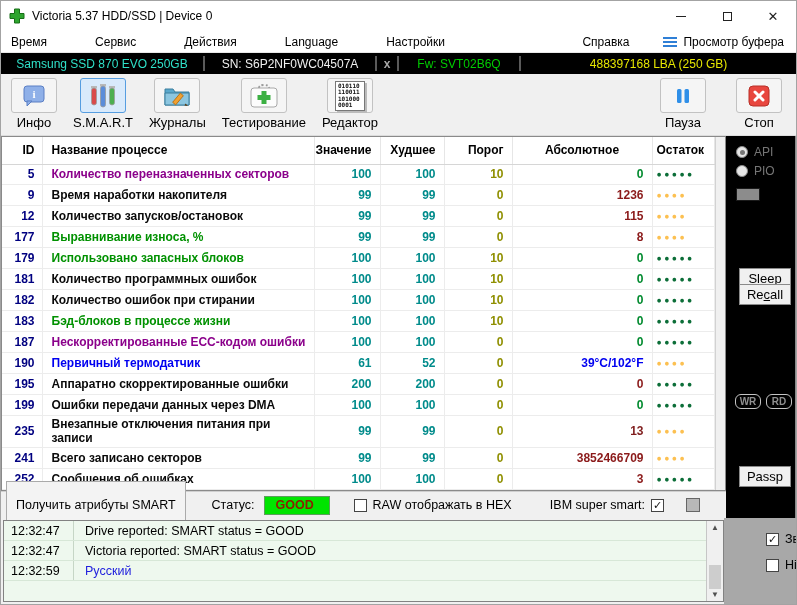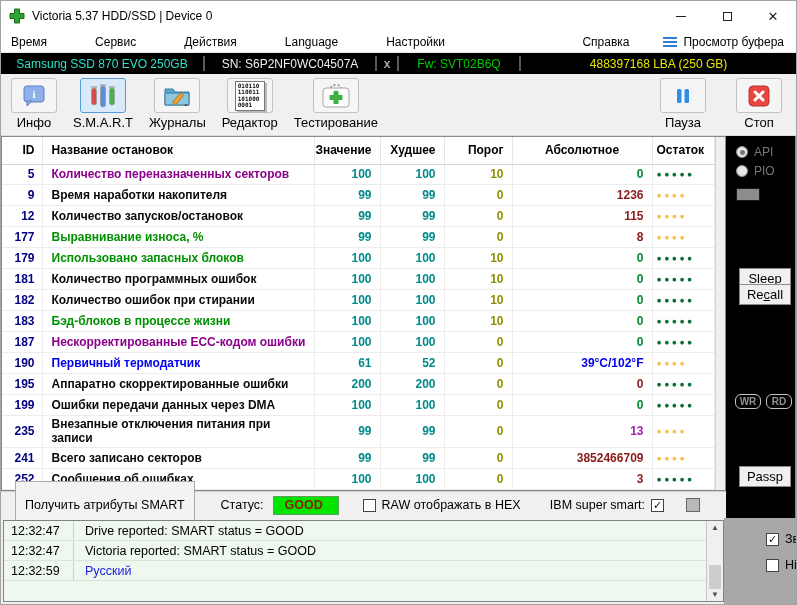--- a/index.html
+++ b/index.html
@@ -55,27 +55,27 @@
   th.h-id, td.cid { text-align:right; padding-right:7px; }
   th.h-name, td.cname { text-align:left; padding-left:9px; }
   th.h-num, td.cnum { text-align:right; padding-right:8px; }
   th.h-abs { text-align:center; }
   td.cabs { text-align:right; padding-right:8px; }
   th.h-dots, td.cdots { text-align:left; padding-left:4px; }
   td.cid { color:#000080; }
   td.cnum { color:#008b8b; }
   td.cthr { color:#8f8f00; }
   .c-purple{color:#8b008b} .c-green{color:#009100} .c-black{color:#0a0a0a} .c-blue{color:#0000f0}
-  .c-maroon{color:#8b1a1a} .c-red{color:#a21caf} .c-rawgreen{color:#008a2e} .c-rawblue{color:#0000f0}
+  .c-maroon{color:#8b1a1a} .c-red{color:#7f1d1d} .c-rawgreen{color:#008a2e} .c-rawblue{color:#0000f0}
   .dots { font-size:8.5px; letter-spacing:2.5px; position:relative; top:-1px; }
   .d-green{color:#0c6e38} .d-orange{color:#fcc051}
 
   
   .controlbar { height:27px; background:#f0f0f0; border-top:1px solid #cfcfcf; display:flex; align-items:center; font-size:12.5px; color:#000; }
-  .get-btn { margin-left:14px; padding:16px 9px; background:#f3f3f3; border:1px solid #aaa; font-size:12.5px; font-family:inherit; }
+  .get-btn { margin-left:5px; padding:16px 9px; background:#f3f3f3; border:1px solid #aaa; font-size:12.5px; font-family:inherit; }
   .status-label { margin-left:26px; }
   .status-badge { width:66px; text-align:center; font-weight:bold; padding:1px 4px 2px 0; margin-left:9px; border:1px solid #5c9e5c; background:#00e400; color:#8b2000; }
   .cbrow { display:flex; align-items:center; gap:6px; }
   .cb { width:13px; height:13px; background:#fff; border:1px solid #444; display:inline-flex; align-items:center; justify-content:center; flex:0 0 auto; }
   .cb.checked::after { content:"✓"; font-size:11px; color:#111; line-height:1; }
   .cb-gray { width:14px; height:14px; background:#b8b8b8; border:1px solid #666; }
   .raw-cb { margin-left:24px; }
   .ibm-row { margin-left:auto; margin-right:26px; }
 
   
@@ -189,39 +189,39 @@
             <path d="M3 5 L11 5 L13 8 L27 8 L27 21 L3 21 Z" fill="#5aa8cc" stroke="#3b7e9e"></path>
             <path d="M3 9 L27 9 L27 21 L3 21 Z" fill="#8cc6e0" stroke="#3b7e9e"></path>
             <rect x="14" y="9" width="4" height="12" transform="rotate(40 16 15)" fill="#f0a030" stroke="#b06a10" stroke-width="0.8"></rect>
             <path d="M23.5 19.5 L26 22 L22.5 21.5 Z" fill="#5c3a10"></path>
           </svg>
         </div>
       <span class="tool-label">Журналы</span>
     </div>
     <div class="tool-item">
       <div class="iconbox">
+          <svg width="30" height="26" viewBox="0 0 30 26">
+            <path d="M10 5 Q10 2 15 2 Q20 2 20 5" fill="none" stroke="#999" stroke-width="2" stroke-dasharray="2 2"></path>
+            <rect x="2" y="5" width="26" height="19" rx="3" fill="#fcfcfc" stroke="#a8a8a8"></rect>
+            <rect x="12.5" y="8" width="5" height="13" fill="#3cb043"></rect>
+            <rect x="8.5" y="12" width="13" height="5" fill="#3cb043"></rect>
+          </svg>
+        </div>
+      <span class="tool-label">Тестирование</span>
+    </div>
+    <div class="tool-item">
+      <div class="iconbox">
           <div class="binary-icon">
         <div>010110</div>
         <div>110011</div>
         <div>101000</div>
         <div>0001</div>
       </div>
         </div>
       <span class="tool-label">Редактор</span>
-    </div>
-    <div class="tool-item">
-      <div class="iconbox">
-          <svg width="30" height="26" viewBox="0 0 30 26">
-            <path d="M10 5 Q10 2 15 2 Q20 2 20 5" fill="none" stroke="#999" stroke-width="2" stroke-dasharray="2 2"></path>
-            <rect x="2" y="5" width="26" height="19" rx="3" fill="#fcfcfc" stroke="#a8a8a8"></rect>
-            <rect x="12.5" y="8" width="5" height="13" fill="#3cb043"></rect>
-            <rect x="8.5" y="12" width="13" height="5" fill="#3cb043"></rect>
-          </svg>
-        </div>
-      <span class="tool-label">Тестирование</span>
     </div>
     <div class="tool-item tool-spacer">
       <div class="iconbox">
           <svg width="16" height="16" viewBox="0 0 16 16">
             <rect x="2" y="1" width="4.5" height="14" rx="1.5" fill="#2f8fe8"></rect>
             <rect x="9.5" y="1" width="4.5" height="14" rx="1.5" fill="#2f8fe8"></rect>
           </svg>
         </div>
       <span class="tool-label">Пауза</span>
     </div>
@@ -248,21 +248,21 @@
               <col class="c-name">
               <col class="c-val">
               <col class="c-worst">
               <col class="c-thr">
               <col class="c-abs">
               <col class="c-dots">
             </colgroup>
           <thead>
             <tr>
               <th class="h-id">ID</th>
-              <th class="h-name">Название остановок</th>
+              <th class="h-name">Название процессе</th>
               <th class="h-num">Значение</th>
               <th class="h-num">Худшее</th>
               <th class="h-num">Порог</th>
               <th class="h-abs">Абсолютное</th>
               <th class="h-dots">Остаток</th>
             </tr>
           </thead>
           <tbody id="smart-tbody">
               <tr>
                 <td class="cid">5</td>

